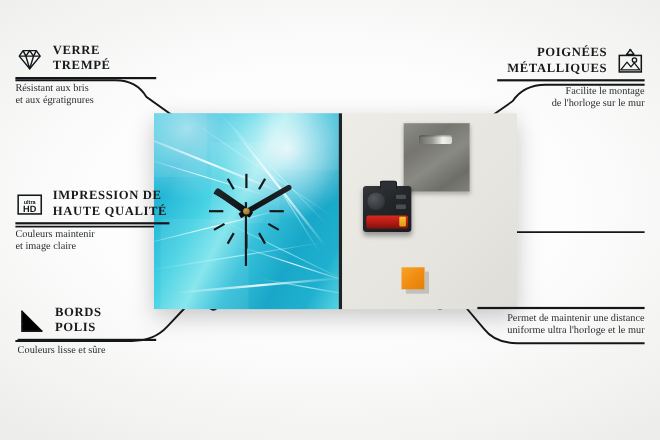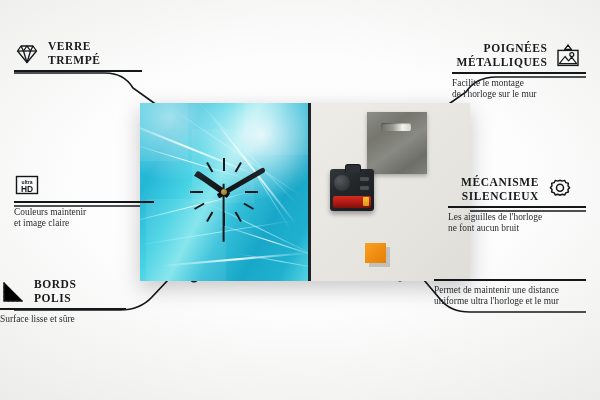--- a/index.html
+++ b/index.html
@@ -69,32 +69,32 @@
   #batt{position:absolute;left:3px;bottom:3px;width:38px;height:12px;border-radius:2px;
     background:linear-gradient(180deg,#d62a20 0%,#b01a12 55%,#7d110c 100%);}
   #batt::after{content:"";position:absolute;right:2px;top:1px;width:6px;height:9px;border-radius:1px;
     background:linear-gradient(180deg,#f6c431,#d99b12);}
   #foam{position:absolute;left:54px;top:140px;width:21px;height:20px;
     background:linear-gradient(135deg,#f7a325 0%,#f08c10 55%,#e07f09 100%);
     box-shadow:4px 4px 0 rgba(70,70,70,.22);}
   
   .callout{position:absolute;}
   .head{display:flex;align-items:center;gap:8px;}
-  .head.right{justify-content:center;}
+  .head.right{justify-content:flex-end;}
   .title{
     font-family:"Liberation Serif",serif;font-weight:700;
     font-size:11.5px;line-height:13.5px;letter-spacing:.55px;color:#17191b;
     text-transform:uppercase;white-space:pre-line;
   }
   .rule{height:1.6px;background:#14171a;margin:3px 0 4px;}
   .desc{
     font-family:"Liberation Serif",serif;font-size:9.4px;line-height:11.6px;
     color:#2a2c2e;white-space:pre-line;
   }
-  .desc.right{}
+  .desc.right{text-align:right;}
   .ico{width:26px;height:26px;flex:0 0 26px;display:block;}
   .ico svg{display:block;width:26px;height:26px;}
   
   #wires{position:absolute;left:0;top:0;width:600px;height:400px;pointer-events:none;}
 </style>
 </head>
 <body>
 
 <div id="stage">
 
@@ -203,55 +203,59 @@
           <path d="M3.5 10 H22.5"></path>
               <path d="M7 5 L9.5 10 L13 21.5 L16.5 10 L19 5"></path>
           <path d="M9.5 10 L13 5 L16.5 10"></path>
         </g>
           </svg>
       </span>
       <span class="title">VERRE
 TREMPÉ</span>
     </div>
     <div class="rule"></div>
+    <div class="desc">Résistant aux bris
+et aux égratignures</div>
   </div>
 
   <div class="callout" style="left:14px;top:172px;width:140px;">
     <div class="head">
       <span class="ico">
         <svg viewBox="0 0 26 26">
           <rect x="2.5" y="4.5" width="21" height="17" fill="none" stroke="#14171a" stroke-width="1.4"></rect>
           <text x="13" y="12" font-family="Liberation Sans, sans-serif" font-size="5" font-weight="700" fill="#14171a" text-anchor="middle">ultra</text>
           <text x="13" y="19.6" font-family="Liberation Sans, sans-serif" font-size="8.4" font-weight="700" fill="#14171a" text-anchor="middle">HD</text>
         </svg>
       </span>
+      <span class="title">IMPRESSION DE
+HAUTE QUALITÉ</span>
     </div>
     <div class="rule"></div>
     <div class="desc">Couleurs maintenir
 et image claire</div>
   </div>
 
-  <div class="callout" style="left:0;top:278px;width:126px;">
+  <div class="callout" style="left:16px;top:278px;width:126px;">
     <div class="head">
       <span class="ico">
         <svg viewBox="0 0 26 26">
             <g stroke="#14171a" stroke-width="1.25" stroke-linecap="round">
           <path d="M4 4 L22 22"></path>
               <path d="M4 8.5 L17.5 22"></path>
               <path d="M4 13 L13 22"></path>
           <path d="M4 17.5 L8.5 22"></path>
               <path d="M4 4 L4 22 L22 22" stroke-width="1.5"></path>
         </g>
           </svg>
       </span>
       <span class="title">BORDS
 POLIS</span>
     </div>
     <div class="rule"></div>
-    <div class="desc">Surface lisse et sûre</div>
+    <div class="desc">Couleurs lisse et sûre</div>
   </div>
 
   <div class="callout" style="left:452px;top:42px;width:134px;">
     <div class="head right">
       <span class="title" style="text-align:right;">POIGNÉES
 MÉTALLIQUES</span>
       <span class="ico">
         <svg viewBox="0 0 26 26">
           <path d="M13 2.2 L9.6 6.4 H16.4 Z" fill="none" stroke="#14171a" stroke-width="1.3" stroke-linejoin="round"></path>
           <circle cx="13" cy="2.4" r="1" fill="#14171a"></circle>
@@ -259,40 +263,20 @@
           <path d="M4.4 20.6 L10 13.5 L13.6 17.8 L16.6 14.2 L21.6 20.6 Z" fill="none" stroke="#14171a" stroke-width="1.2" stroke-linejoin="round"></path>
           <circle cx="16.8" cy="11.6" r="2" fill="none" stroke="#14171a" stroke-width="1.2"></circle>
         </svg>
       </span>
     </div>
     <div class="rule"></div>
     <div class="desc right">Facilite le montage
 de l'horloge sur le mur</div>
   </div>
 
-  <div class="callout" style="left:448px;top:176px;width:138px;">
-    <div class="head right">
-      <span class="title" style="text-align:right;">MÉCANISME
-SILENCIEUX</span>
-      <span class="ico">
-        <svg viewBox="0 0 26 26">
-            <g fill="none" stroke="#14171a" stroke-width="1.5" stroke-linejoin="round">
-          <path d="M13 3.2 L15.2 4.1 L17.6 3.4 L18.9 5.6 L21.3 6.3 L21 8.8 L22.6 10.7 L21 12.6
-                   L21.3 15.1 L18.9 15.8 L17.6 18 L15.2 17.3 L13 18.2 L10.8 17.3 L8.4 18
-                   L7.1 15.8 L4.7 15.1 L5 12.6 L3.4 10.7 L5 8.8 L4.7 6.3 L7.1 5.6 L8.4 3.4
-                   L10.8 4.1 Z"></path>
-          <circle cx="13" cy="10.7" r="3.5"></circle>
-        </g>
-          </svg>
-      </span>
-    </div>
-    <div class="rule"></div>
-    <div class="desc right">Les aiguilles de l'horloge
-ne font aucun bruit</div>
-  </div>
 
   <div class="callout" style="left:434px;top:276px;width:152px;">
     <div class="rule"></div>
     <div class="desc right">Permet de maintenir une distance
 uniforme ultra l'horloge et le mur</div>
   </div>
 
 </div>
 
 </body></html>

